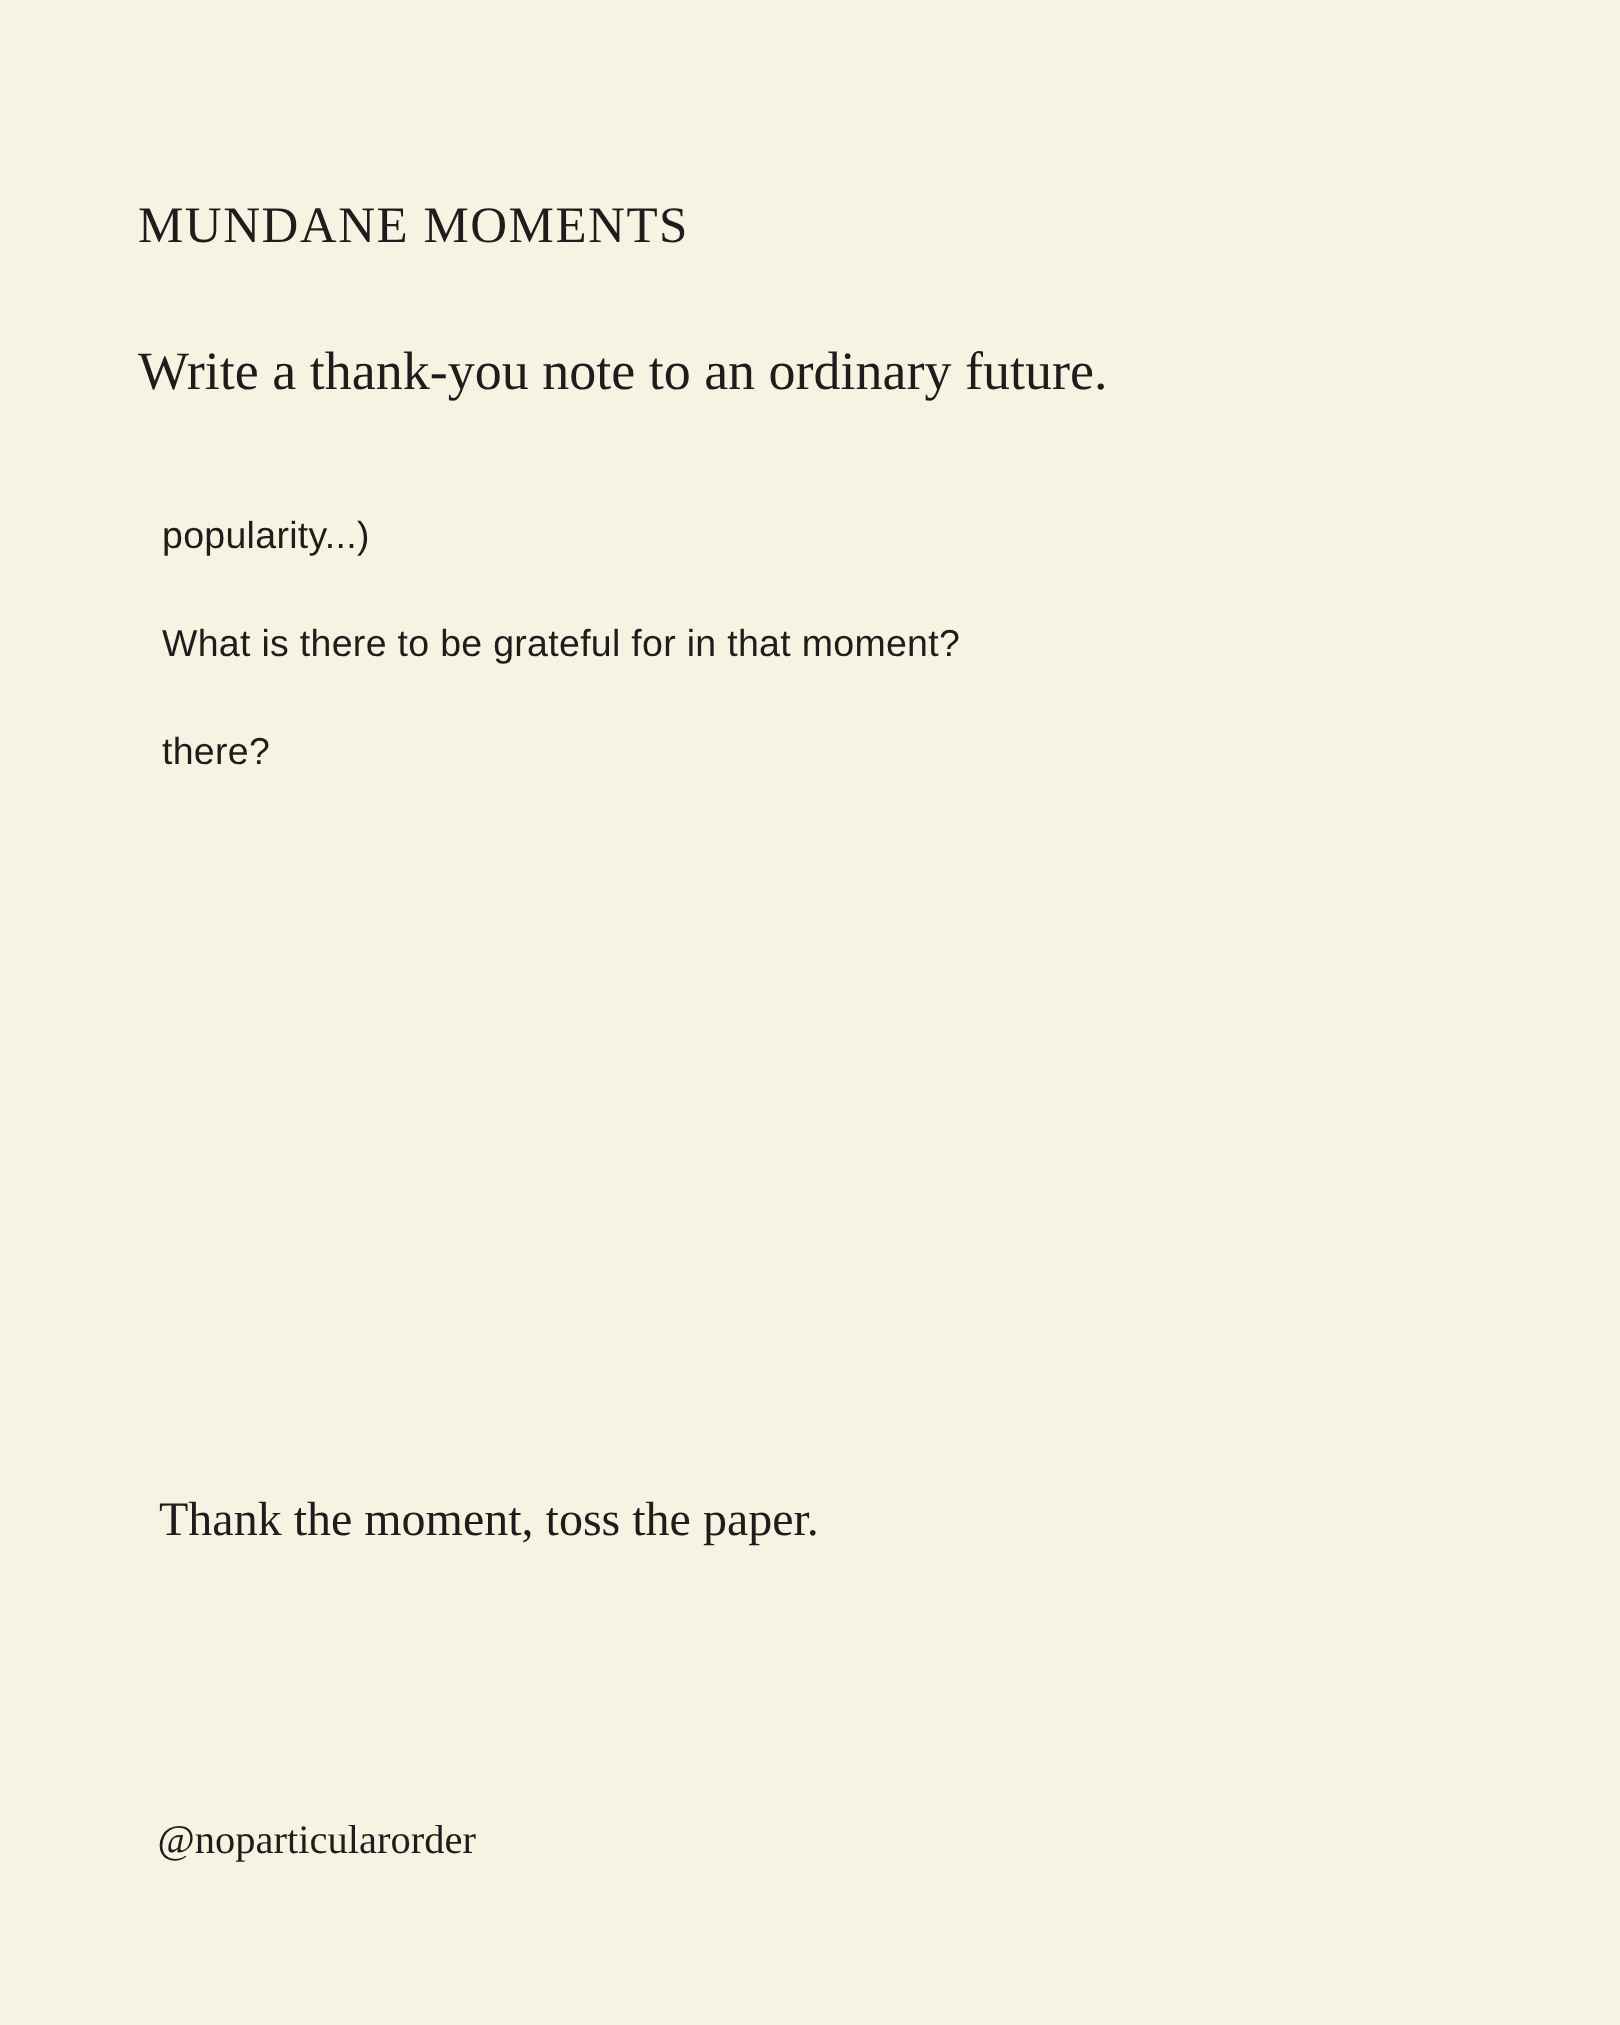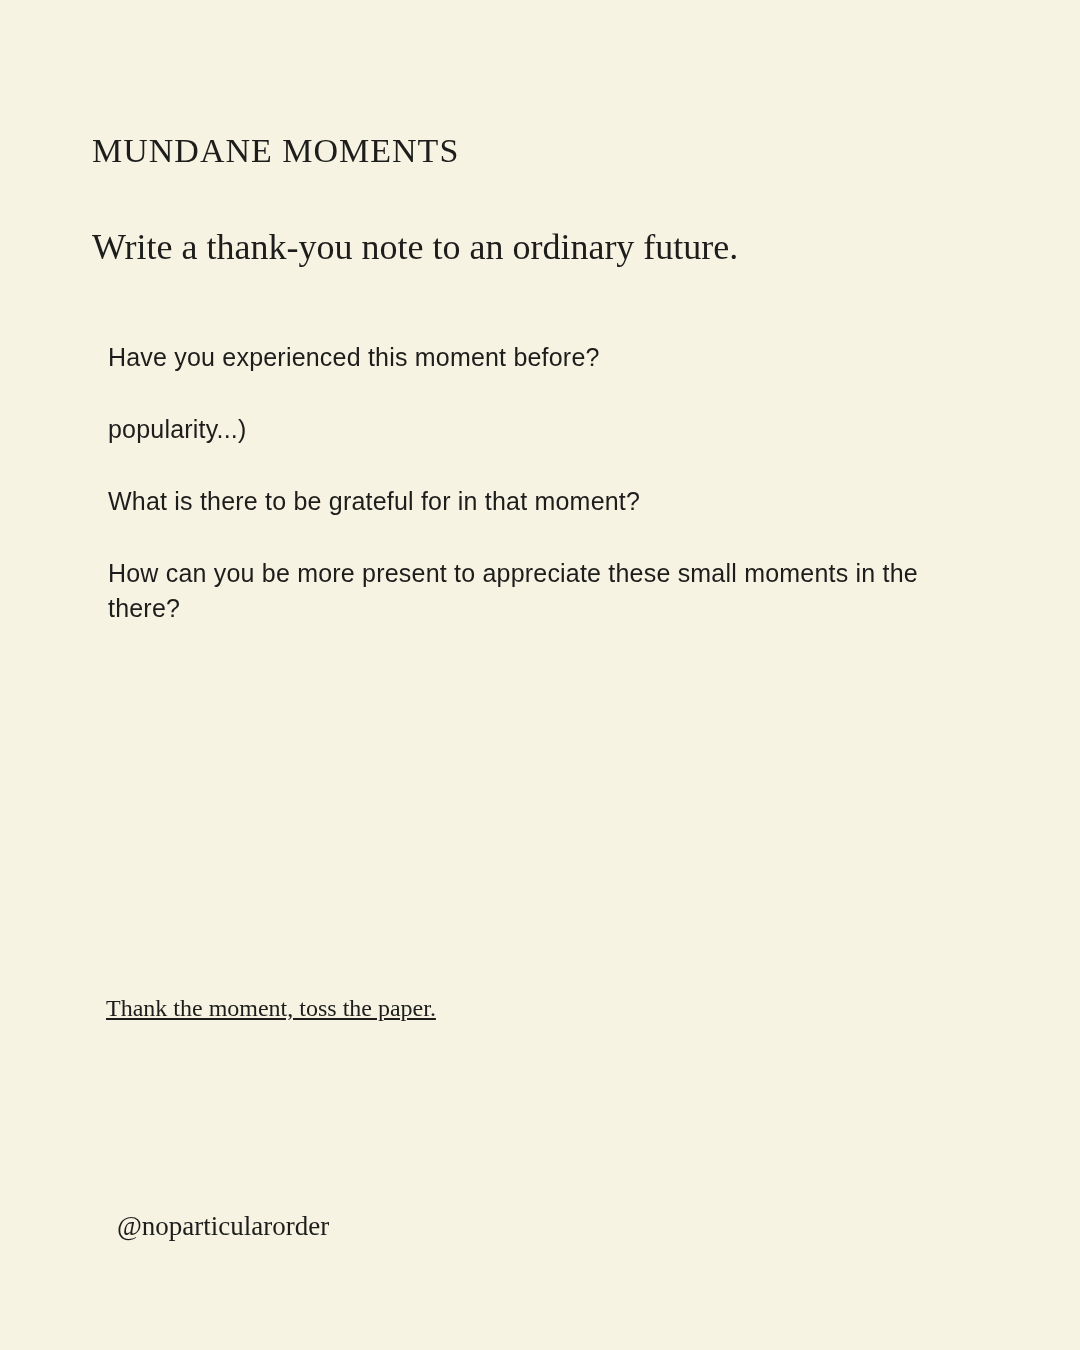--- a/index.html
+++ b/index.html
@@ -45,58 +45,53 @@
     line-height: 35px;
     letter-spacing: 0.2px;
   }
   .question { margin-bottom: 37px; }
   .question span { display: block; }
   .closing {
     position: absolute;
     left: 106px;
     top: 996px;
     font-family: "Liberation Serif", serif;
-    font-size: 24px;
+    font-size: 32px;
     font-weight: 400;
     line-height: 1;
     white-space: nowrap;
-    text-decoration: underline;
   }
   .handle {
     position: absolute;
-    left: 117px;
+    left: 105px;
     top: 1213px;
     font-family: "Liberation Serif", serif;
     font-size: 27px;
     font-weight: 400;
     line-height: 1;
     white-space: nowrap;
   }
 </style>
 </head>
 <body>
 
 <div class="canvas">
 
   <div class="title">MUNDANE MOMENTS</div>
 
   <div class="prompt">Write a thank-you note to an ordinary future.</div>
 
   <div class="questions">
     <div class="question">
-      <span>Have you experienced this moment before?</span>
-    </div>
-    <div class="question">
       <span>popularity...)</span>
     </div>
     <div class="question">
       <span>What is there to be grateful for in that moment?</span>
     </div>
     <div class="question">
-      <span>How can you be more present to appreciate these small moments in the</span>
       <span>there?</span>
     </div>
   </div>
 
   <div class="closing">Thank the moment, toss the paper.</div>
 
   <div class="handle">@noparticularorder</div>
 
 </div>
 

